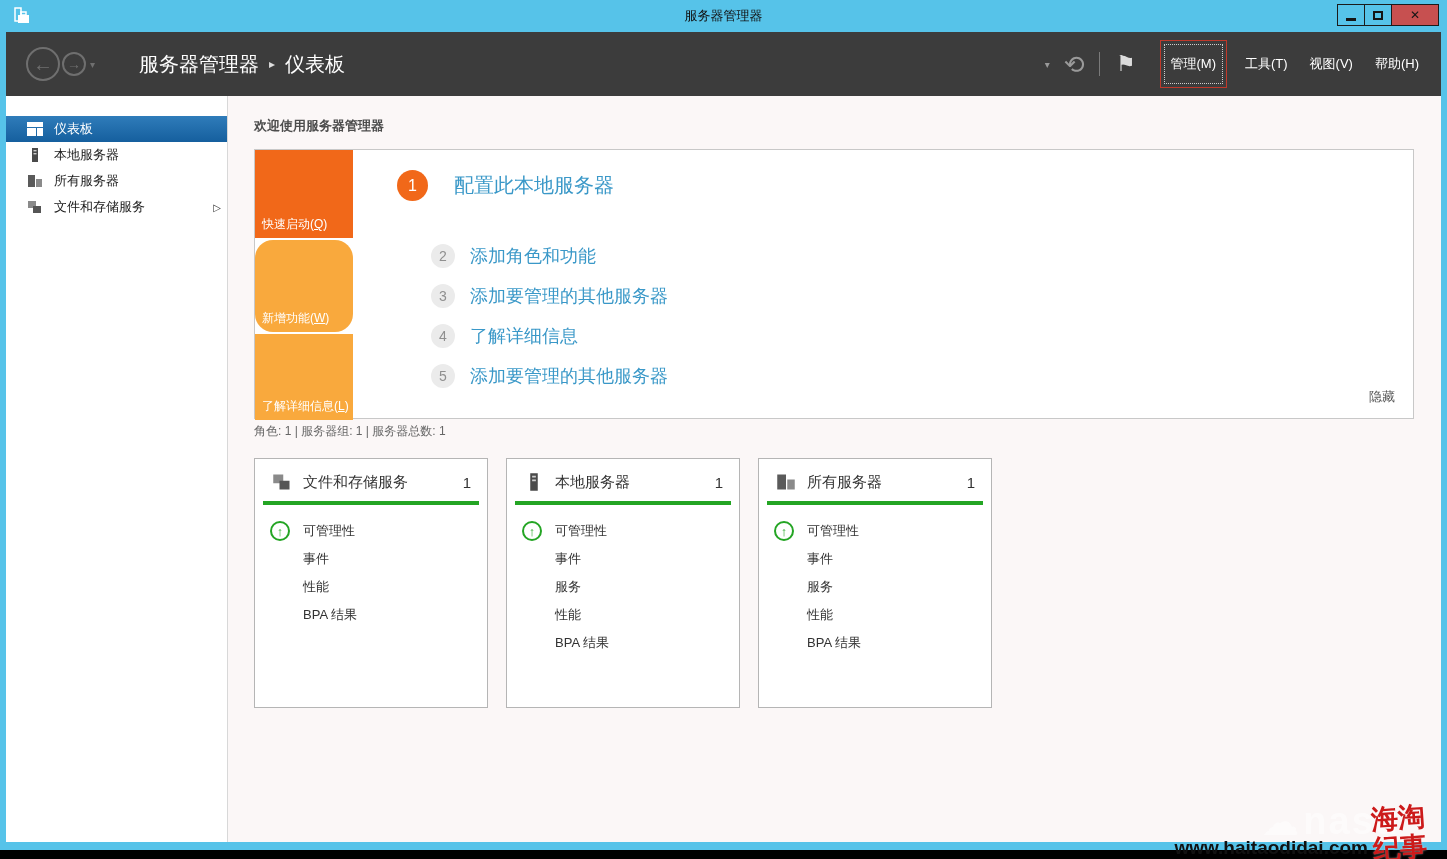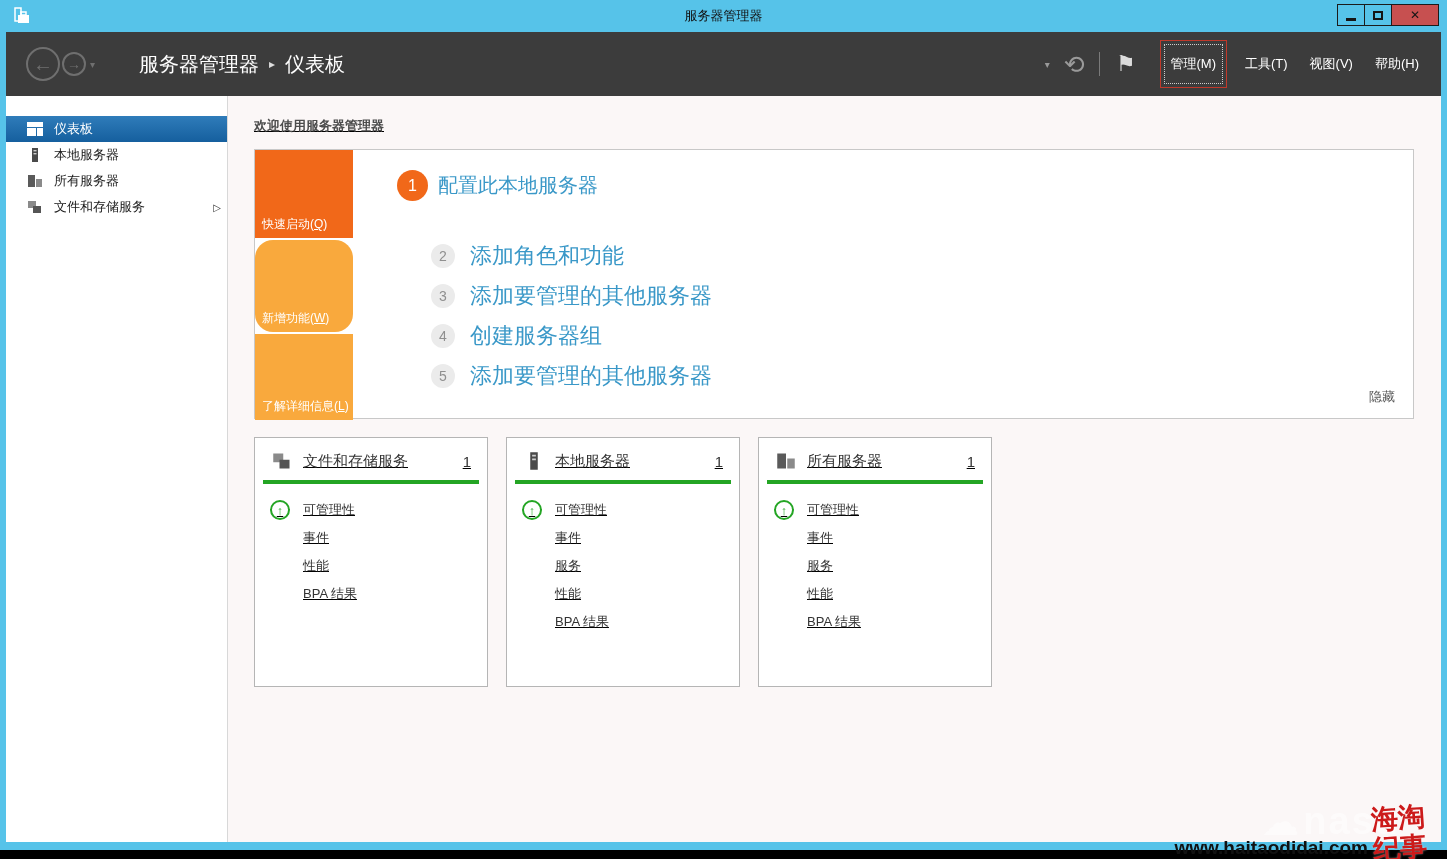--- a/index.html
+++ b/index.html
@@ -45,40 +45,40 @@
   .menu-item.highlighted{border:1px solid var(--highlight-red,#c0392b);outline:1px dotted #cfcfcf;outline-offset:-5px;padding:14px 10px;}
 
   
   .main{flex:1;display:flex;min-height:0;}
   .sidebar{width:222px;background:#fff;border-right:1px solid #d8d8d8;padding-top:20px;}
   .side-item{height:26px;display:flex;align-items:center;padding-left:20px;font-size:13px;color:#1a1a1a;cursor:pointer;position:relative;}
   .side-item .sicon{width:18px;display:flex;justify-content:center;margin-right:10px;}
   .side-item.selected{background:linear-gradient(#2f7cba,#155f9e);color:#fff;}
   .side-item .expand{position:absolute;right:6px;font-size:10px;color:#333;}
 
-  .content{flex:1;background:#fbf7f7;padding:21px 0 0 26px;position:relative;overflow:hidden;text-decoration:underline;}
+  .content{flex:1;background:#fbf7f7;padding:21px 0 0 26px;position:relative;overflow:hidden;}
   .welcome-h{font-size:13px;font-weight:bold;color:#4d4d4d;}
 
   
   .tile{margin-top:14px;width:1160px;height:270px;background:#fff;border:1px solid #c8c8c8;display:flex;}
   .tile-tabs{width:98px;display:flex;flex-direction:column;gap:2px;}
   .ttab{position:relative;cursor:pointer;}
   .ttab-1{flex:0 0 88px;background:var(--orange,#f16819);}
   .ttab-2{flex:0 0 92px;background:var(--amber,#f9a93d);border-radius:18px;}
   .ttab-3{flex:0 0 86px;background:var(--amber,#f9a93d);text-align:right;}
   .ttab-label{position:absolute;left:7px;bottom:5px;color:#fff;font-size:12px;white-space:nowrap;}
   .ttab-label .key{text-decoration:underline;}
   .tile-main{flex:1;position:relative;}
   .step1{position:absolute;top:20px;left:44px;display:flex;align-items:center;cursor:pointer;}
   .step1 .num{width:31px;height:31px;border-radius:50%;background:var(--orange,#f16819);color:#fff;font-size:16px;display:flex;align-items:center;justify-content:center;}
-  .step1 .lbl{margin-left:10px;font-size:20px;color:var(--link-blue,#3a98c8);}
+  .step1 .lbl{margin-left:26px;font-size:20px;color:var(--link-blue,#3a98c8);}
   .steps{position:absolute;top:86px;left:78px;}
   .step{display:flex;align-items:center;height:40px;cursor:pointer;}
   .step .num{width:24px;height:24px;border-radius:50%;background:#ebebeb;color:#8f8f8f;font-size:14px;display:flex;align-items:center;justify-content:center;}
-  .step .lbl{margin-left:15px;font-size:22px;color:var(--link-blue,#3a98c8);}
+  .step .lbl{margin-left:15px;font-size:18px;color:var(--link-blue,#3a98c8);}
   .hide-link{position:absolute;right:18px;bottom:12px;font-size:13px;color:#555;cursor:pointer;}
 
   
   .roles-h{margin-top:40px;font-size:13px;font-weight:bold;color:#4d4d4d;}
   .roles-sub{margin-top:4px;font-size:12px;color:#666;}
   .cards{margin-top:18px;display:flex;gap:18px;}
   .card{width:234px;height:250px;background:#fff;border:1px solid #b5b5b5;}
   .card-hd{display:flex;align-items:center;padding:13px 16px 9px 16px;}
   .card-hd .cicon{width:22px;display:flex;justify-content:center;margin-right:10px;}
   .card-title{font-size:15px;color:#333;cursor:pointer;white-space:nowrap;}
@@ -226,31 +226,32 @@
                 <div class="step">
                   <span class="num">2</span>
                   <span class="lbl">添加角色和功能</span>
                 </div>
                 <div class="step">
                   <span class="num">3</span>
                   <span class="lbl">添加要管理的其他服务器</span>
                 </div>
                 <div class="step">
                   <span class="num">4</span>
-                  <span class="lbl">创建服务器组</span>
+                  <span class="lbl">了解详细信息</span>
                 </div>
                 <div class="step">
                   <span class="num">5</span>
                   <span class="lbl">添加要管理的其他服务器</span>
                 </div>
               </div>
               <span class="hide-link">隐藏</span>
             </div>
           </div>
 
+          <div class="roles-sub">角色: 1 | 服务器组: 1 | 服务器总数: 1</div>
 
           <div class="cards">
 
             <div class="card">
               <div class="card-hd">
                 <span class="cicon">
                   <svg width="20" height="20" viewBox="0 0 16 16">
                     <rect x="1" y="2" width="8" height="7" fill="#8a8a8a"></rect>
                     <rect x="6" y="7" width="8" height="7" fill="#555"></rect>
                   </svg>

